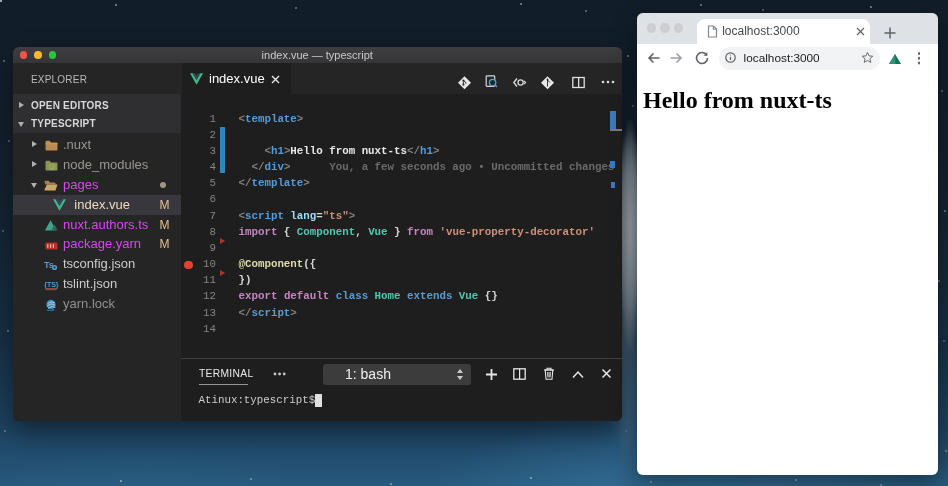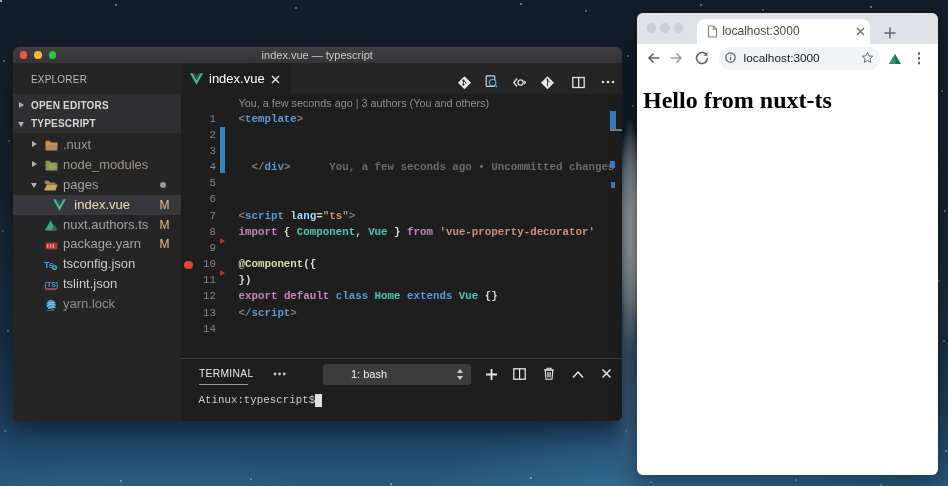--- a/index.html
+++ b/index.html
@@ -40,21 +40,21 @@
        font-size:11px;color:#cacaca;}
   
   #sbar{position:absolute;left:0;top:16px;width:167.5px;bottom:0;background:#252526;}
   .sechead{position:absolute;left:0;right:0;background:#2f2f31;}
   .sideitem{position:absolute;font-size:13px;color:#cccccc;white-space:nowrap}
   .hdr{font-size:10px;font-weight:bold;color:#d8d8d8;letter-spacing:.2px}
   .arrow-r{position:absolute;width:0;height:0;border-top:3.5px solid transparent;
      border-bottom:3.5px solid transparent;border-left:5px solid #b0b0b0;}
   .arrow-d{position:absolute;width:0;height:0;border-left:3.5px solid transparent;
      border-right:3.5px solid transparent;border-top:5px solid #b0b0b0;}
-  .gold{color:#a3a3a3}
+  .gold{color:#d946ef}
   .dim{color:#9b968d}
   .mbadge{position:absolute;font-size:12px;color:#e2c08d;}
   
   #edit{position:absolute;left:167.5px;top:16px;right:0;bottom:0;background:#1e1e1e;}
   #tabstrip{position:absolute;left:0;top:0;right:0;height:31px;background:#252526;}
   #tab1{position:absolute;left:1.5px;top:0;width:109px;height:31px;background:#1e1e1e;}
   .codeline{position:absolute;left:58px;right:0;height:16.17px;line-height:16.17px;
      font-family:"Liberation Mono",monospace;font-size:10.8px;color:#d4d4d4;white-space:pre;font-weight:bold;}
   .lnum{position:absolute;left:2px;width:33.5px;height:16.17px;line-height:16.17px;
      font-family:"Liberation Mono",monospace;font-size:10.8px;color:#858585;text-align:right;}
@@ -195,21 +195,20 @@
       <svg class="abs" style="left:390.2px;top:11.5px" width="15" height="15" viewBox="0 0 15 15">
           <rect x="1.8" y="2.5" width="11.4" height="10" fill="none" stroke="#e0e0e0" stroke-width="1.3"></rect>
           <rect x="7" y="2.5" width="1.3" height="10" fill="#e0e0e0"></rect>
         </svg>
       <svg class="abs" style="left:420.3px;top:16.8px" width="14" height="4" viewBox="0 0 14 4">
           <circle cx="2" cy="2" r="1.3" fill="#dadada"></circle>
           <circle cx="7" cy="2" r="1.3" fill="#dadada"></circle>
           <circle cx="12" cy="2" r="1.3" fill="#dadada"></circle>
         </svg>
     </div>
-    <div class="abs" style="left:58px;top:34.3px;font-size:10.8px;color:#8f8f8f">You, a few seconds ago | 3 authors (You and others)</div>
 
     <div class="lnum" style="top:47.5px">1</div>
     <div class="lnum" style="top:63.67px">2</div>
     <div class="lnum" style="top:79.84px">3</div>
     <div class="lnum" style="top:96.01px">4</div>
     <div class="lnum" style="top:112.18px">5</div>
     <div class="lnum" style="top:128.35px">6</div>
     <div class="lnum" style="top:144.52px">7</div>
     <div class="lnum" style="top:160.69px">8</div>
     <div class="lnum" style="top:176.86px">9</div>
@@ -218,21 +217,23 @@
     <div class="lnum" style="top:225.37px">12</div>
     <div class="lnum" style="top:241.54px">13</div>
     <div class="lnum" style="top:257.71px">14</div>
 
     <div class="abs" style="left:39.5px;top:64.3px;width:4.5px;height:45.7px;background:#3286bd"></div>
     <div class="abs" style="left:3.8px;top:198.1px;width:8.4px;height:8.4px;border-radius:50%;background:#e0432e"></div>
     <div class="abs" style="left:39.4px;top:174.9px;width:0;height:0;border-top:3.5px solid transparent;border-bottom:3.5px solid transparent;border-left:5px solid #b5342a"></div>
     <div class="abs" style="left:39.4px;top:206.9px;width:0;height:0;border-top:3.5px solid transparent;border-bottom:3.5px solid transparent;border-left:5px solid #b5342a"></div>
 
     <div class="codeline" style="top:47.5px"><span class="c-g">&lt;</span><span class="c-b">template</span><span class="c-g">&gt;</span></div>
+    <div class="codeline" style="top:79.84px">    <span class="c-g">&lt;</span><span class="c-b">h1</span><span class="c-g">&gt;</span><span style="color:#e8e8e8">Hello from nuxt-ts</span><span class="c-g">&lt;/</span><span class="c-b">h1</span><span class="c-g">&gt;</span></div>
     <div class="codeline" style="top:96.01px">  <span class="c-g">&lt;/</span><span class="c-b">div</span><span class="c-g">&gt;</span><span class="blame">      You, a few seconds ago • Uncommitted changes</span></div>
+    <div class="codeline" style="top:112.18px"><span class="c-g">&lt;/</span><span class="c-b">template</span><span class="c-g">&gt;</span></div>
     <div class="codeline" style="top:144.52px"><span class="c-g">&lt;</span><span class="c-b">script</span> <span class="c-lb">lang</span><span class="c-w">=</span><span class="c-o">"ts"</span><span class="c-g">&gt;</span></div>
     <div class="codeline" style="top:160.69px"><span class="c-p">import</span> { <span class="c-t">Component</span>, <span class="c-t">Vue</span> } <span class="c-p">from</span> <span class="c-o">'vue-property-decorator'</span></div>
     <div class="codeline" style="top:193.03px"><span class="c-y">@Component</span>({</div>
     <div class="codeline" style="top:209.2px">})</div>
     <div class="codeline" style="top:241.54px"><span class="c-g">&lt;/</span><span class="c-b">script</span><span class="c-g">&gt;</span></div>
     <div class="codeline" style="top:225.37px"><span class="c-p">export</span> <span class="c-p">default</span> <span class="c-b">class</span> <span class="c-t">Home</span> <span class="c-b">extends</span> <span class="c-t">Vue</span> {}</div>
 
     <div class="abs" style="left:429.5px;top:48px;width:6px;height:18px;background:#3a79bf"></div>
     <div class="abs" style="left:429px;top:66px;width:12px;height:1.5px;background:#7a7a7a"></div>
     <div class="abs" style="left:429.5px;top:98px;width:4.5px;height:7px;background:#3a79bf"></div>
@@ -240,21 +241,21 @@
 
     <div class="abs" style="left:0;top:294.5px;right:0;height:1px;background:#3e3e42"></div>
     <div class="abs" style="left:18.5px;top:305px;font-size:10.3px;color:#e7e7e7;letter-spacing:.3px">TERMINAL</div>
     <div class="abs" style="left:18px;top:321.3px;width:49px;height:1px;background:#969696"></div>
     <svg class="abs" style="left:92.5px;top:308.5px" width="14" height="4" viewBox="0 0 14 4">
         <circle cx="2" cy="2" r="1.4" fill="#c5c5c5"></circle>
         <circle cx="6.6" cy="2" r="1.4" fill="#c5c5c5"></circle>
         <circle cx="11.2" cy="2" r="1.4" fill="#c5c5c5"></circle>
       </svg>
     <div class="abs" style="left:142.5px;top:301px;width:147.5px;height:20.5px;background:#3c3c3c;border-radius:3px">
-      <div class="abs" style="left:28px;top:0;height:20.5px;line-height:20.5px;font-size:11px;color:#f0f0f0">1: bash</div>
+      <div class="abs" style="left:22px;top:0;height:20.5px;line-height:20.5px;font-size:14px;color:#f0f0f0">1: bash</div>
       <div class="abs" style="right:8px;top:5px;width:0;height:0;border-left:3px solid transparent;border-right:3px solid transparent;border-bottom:4px solid #cccccc"></div>
       <div class="abs" style="right:8px;top:11.5px;width:0;height:0;border-left:3px solid transparent;border-right:3px solid transparent;border-top:4px solid #cccccc"></div>
     </div>
     <svg class="abs" style="left:304.4px;top:304.5px" width="13" height="13" viewBox="0 0 13 13">
         <path d="M6.5 1 L6.5 12 M1 6.5 L12 6.5" stroke="#e7e7e7" stroke-width="1.8"></path>
       </svg>
     <svg class="abs" style="left:332.5px;top:305px" width="13" height="12" viewBox="0 0 13 12">
         <rect x="0.8" y="0.8" width="11.4" height="10.4" fill="none" stroke="#e7e7e7" stroke-width="1.3"></rect>
         <rect x="6" y="0.8" width="1.2" height="10.4" fill="#e7e7e7"></rect>
       </svg>

